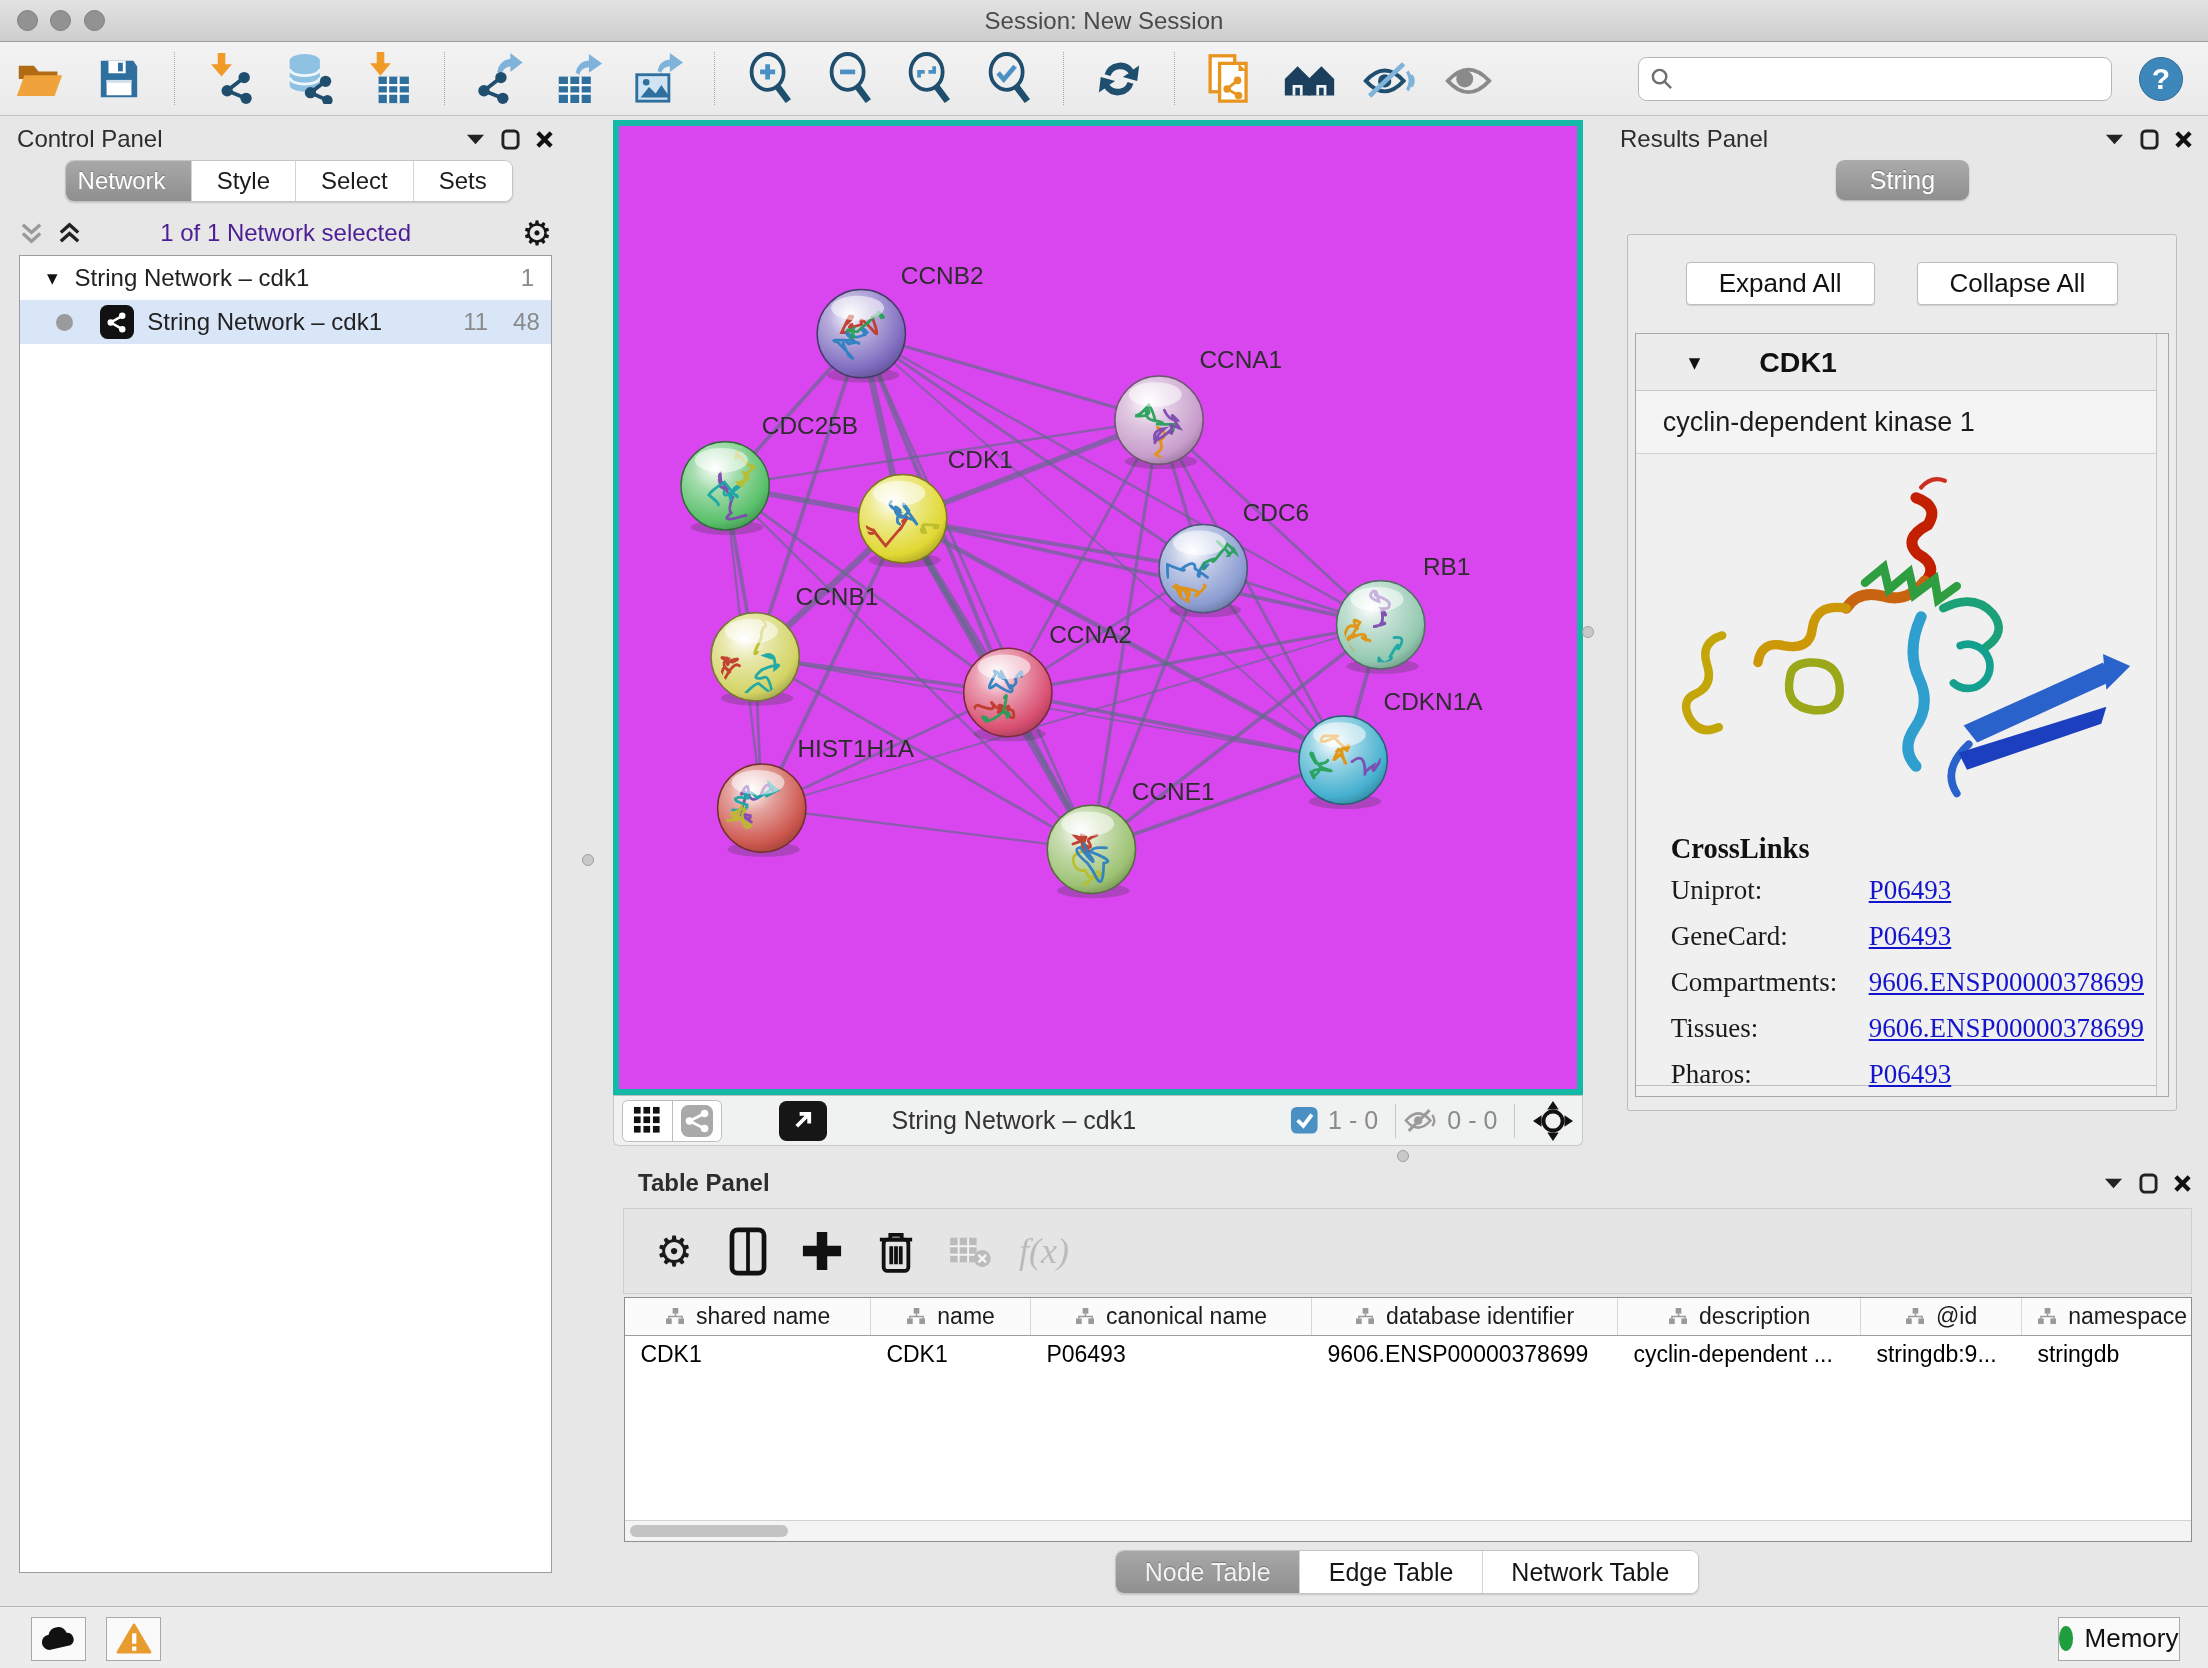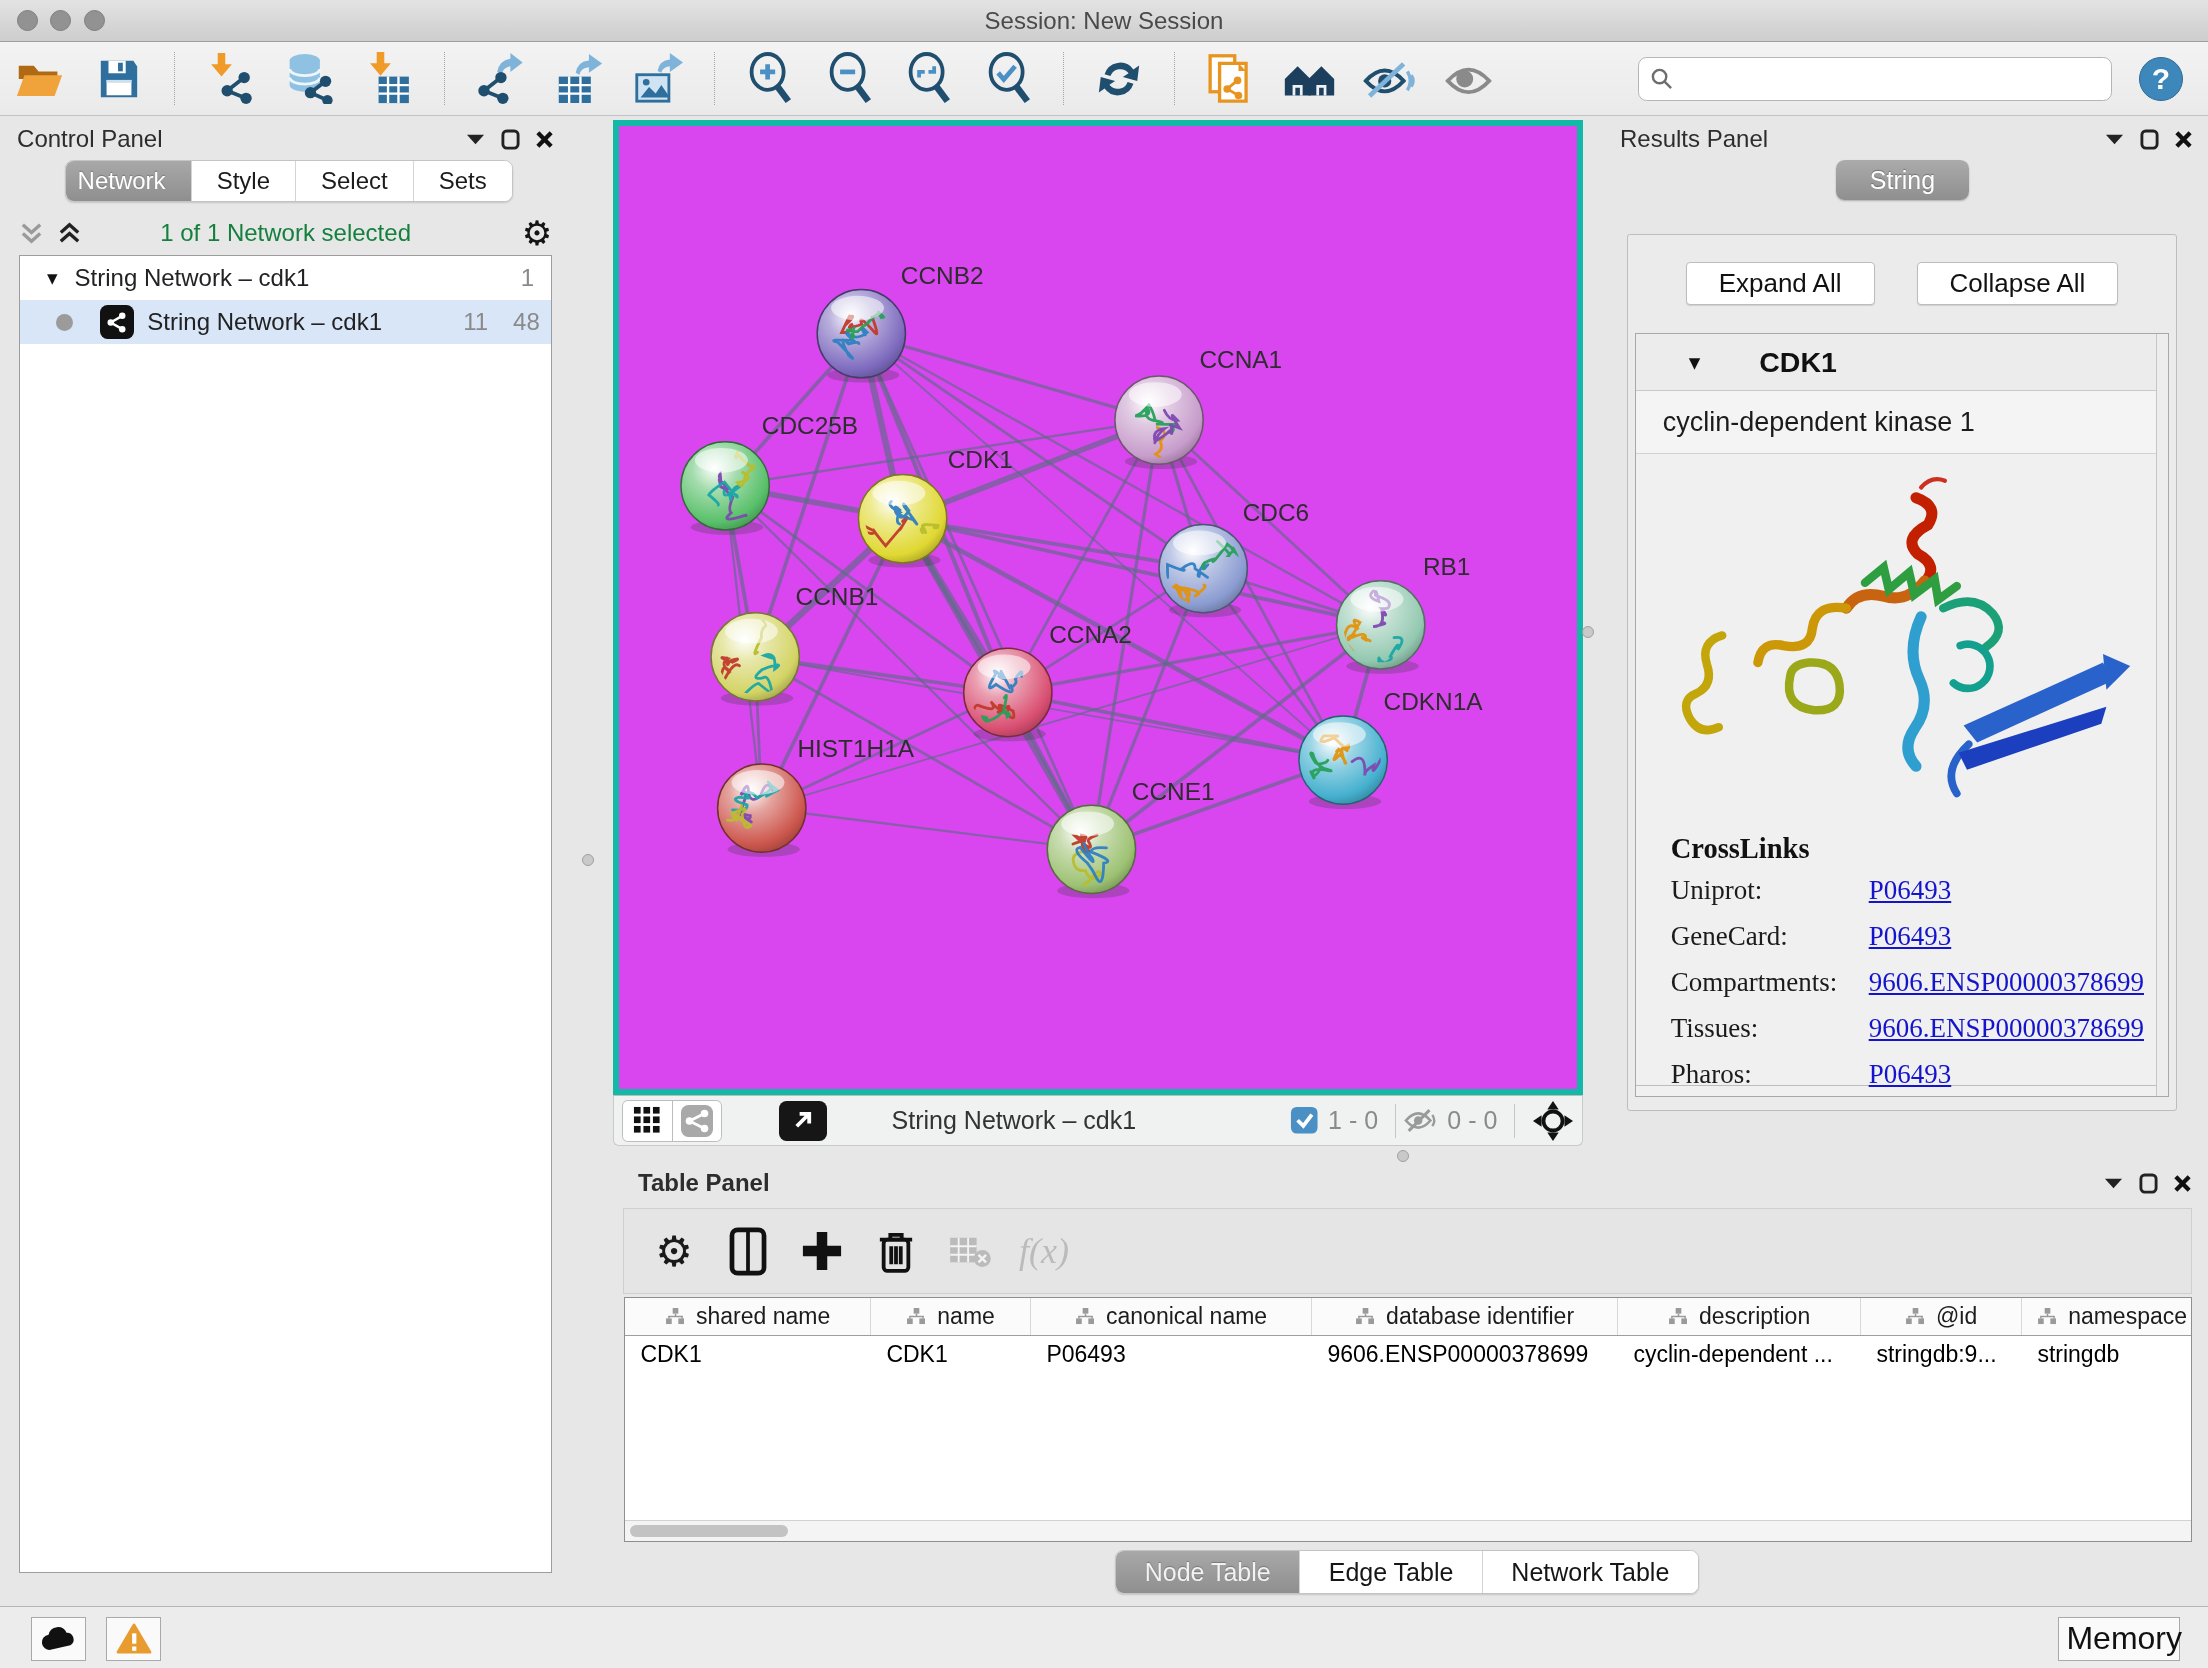--- a/index.html
+++ b/index.html
@@ -36,21 +36,21 @@
   .control-panel { position:absolute; left:7.6px; top:120px; width:556px; height:1457px; }
   .control-panel .panel-header { padding-left:9.5px; }
   .seg-tabs { position:absolute; left:57px; top:40px; height:42px; display:flex;
     border:1px solid #c4c4c4; border-radius:8.6px; overflow:hidden; background:#fff;
     box-shadow:0 1px 1.9px rgba(0,0,0,.15); }
   .seg-tab { padding:0 25px; display:flex; align-items:center; font-size:24px; color:#1c1c1c; background:#fff;
     border-left:1px solid #d4d4d4; }
   .seg-tab:first-child { border-left:none; }
   .seg-tab.sel { background:linear-gradient(#a8a8a8,#8f8f8f); color:#fff; text-shadow:0 -1px 1px rgba(0,0,0,.25);padding-left:12px; }
   .sel-bar { position:absolute; left:11.4px; right:11.4px; top:93px; height:40px; display:flex; align-items:center; }
-  .sel-bar .sel-text { position:absolute; left:0; right:0; text-align:center; font-size:24px; color:#15803d; }
+  .sel-bar .sel-text { position:absolute; left:0; right:0; text-align:center; font-size:24px; color:#4c1d95; }
   .sel-bar .gear { margin-left:auto; font-size:34px; color:#141414; z-index:2; }
   .chev { margin-right:13.3px; z-index:2; }
   .net-list { position:absolute; left:11.4px; right:11.4px; top:135px; bottom:3.8px; background:#fff; border:1px solid #9d9d9d; }
   .tree-row { height:44px; display:flex; align-items:center; font-size:24px; }
   .tree-row .cnt { color:#8a8a8a; }
   .tree-row.child { background:#d8e6f8; }
   .tree-arrow { margin:0 17px 0 27px; font-size:21px; color:#111; }
   .tree-dot { width:17px; height:17px; border-radius:50%; background:#9b9b9b; margin:0 27px 0 36px; }
   .share-badge { width:34px; height:34px; border-radius:7.6px; background:#111; display:flex; align-items:center; justify-content:center; margin-right:13.3px; }
 
@@ -122,21 +122,21 @@
   .tp-tab { padding:0 28.5px; display:flex; align-items:center; font-size:25px; color:#161616; background:#fff; border-left:1px solid #d4d4d4; }
   .tp-tab:first-child { border-left:none; }
   .tp-tab.sel { background:linear-gradient(#a8a8a8,#8f8f8f); color:#f2f2f2; text-shadow:0 -1px 1px rgba(0,0,0,.25); }
 
   
   .statusbar { position:absolute; left:0; right:0; top:1606px; height:62px; background:#ececec; border-top:1px solid #b5b5b5; }
   .sb-btn { position:absolute; top:9.5px; height:44px; background:#fafafa; border:1px solid #a9a9a9;
     display:flex; align-items:center; justify-content:center; }
   .sb-cloud { left:31px; width:55px; }
   .sb-warn { left:106px; width:55px; }
-  .sb-mem { right:28.5px; width:122px; gap:11.4px; font-size:32px; color:#111; }
+  .sb-mem { right:28.5px; width:122px; gap:11.4px; font-size:26px; color:#111; }
   .mem-dot { width:25px; height:25px; border-radius:50%; background:#1e9e3e; }
 
   .divdot { position:absolute; width:12.4px; height:12.4px; border-radius:50%; background:#c9c9c9; border:1px solid #a0a0a0; }
 </style>
 </head>
 <body>
 
 <div class="titlebar">
   <div class="traffic"></div>
   <div class="traffic"></div>

